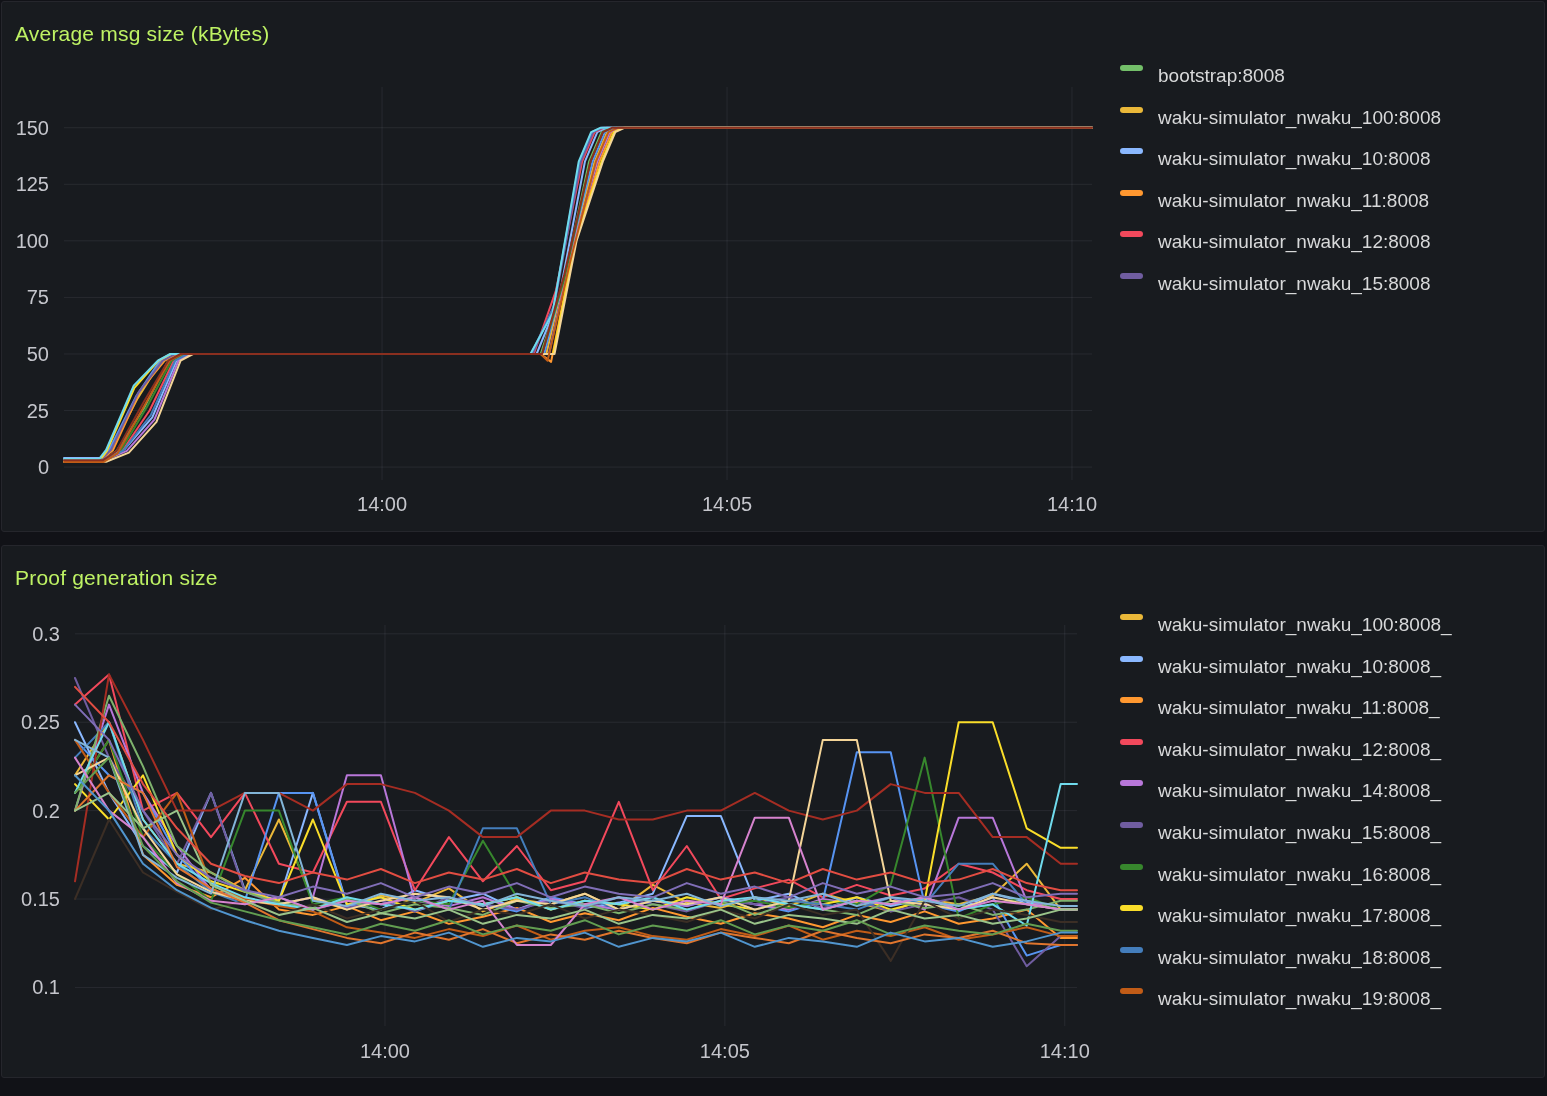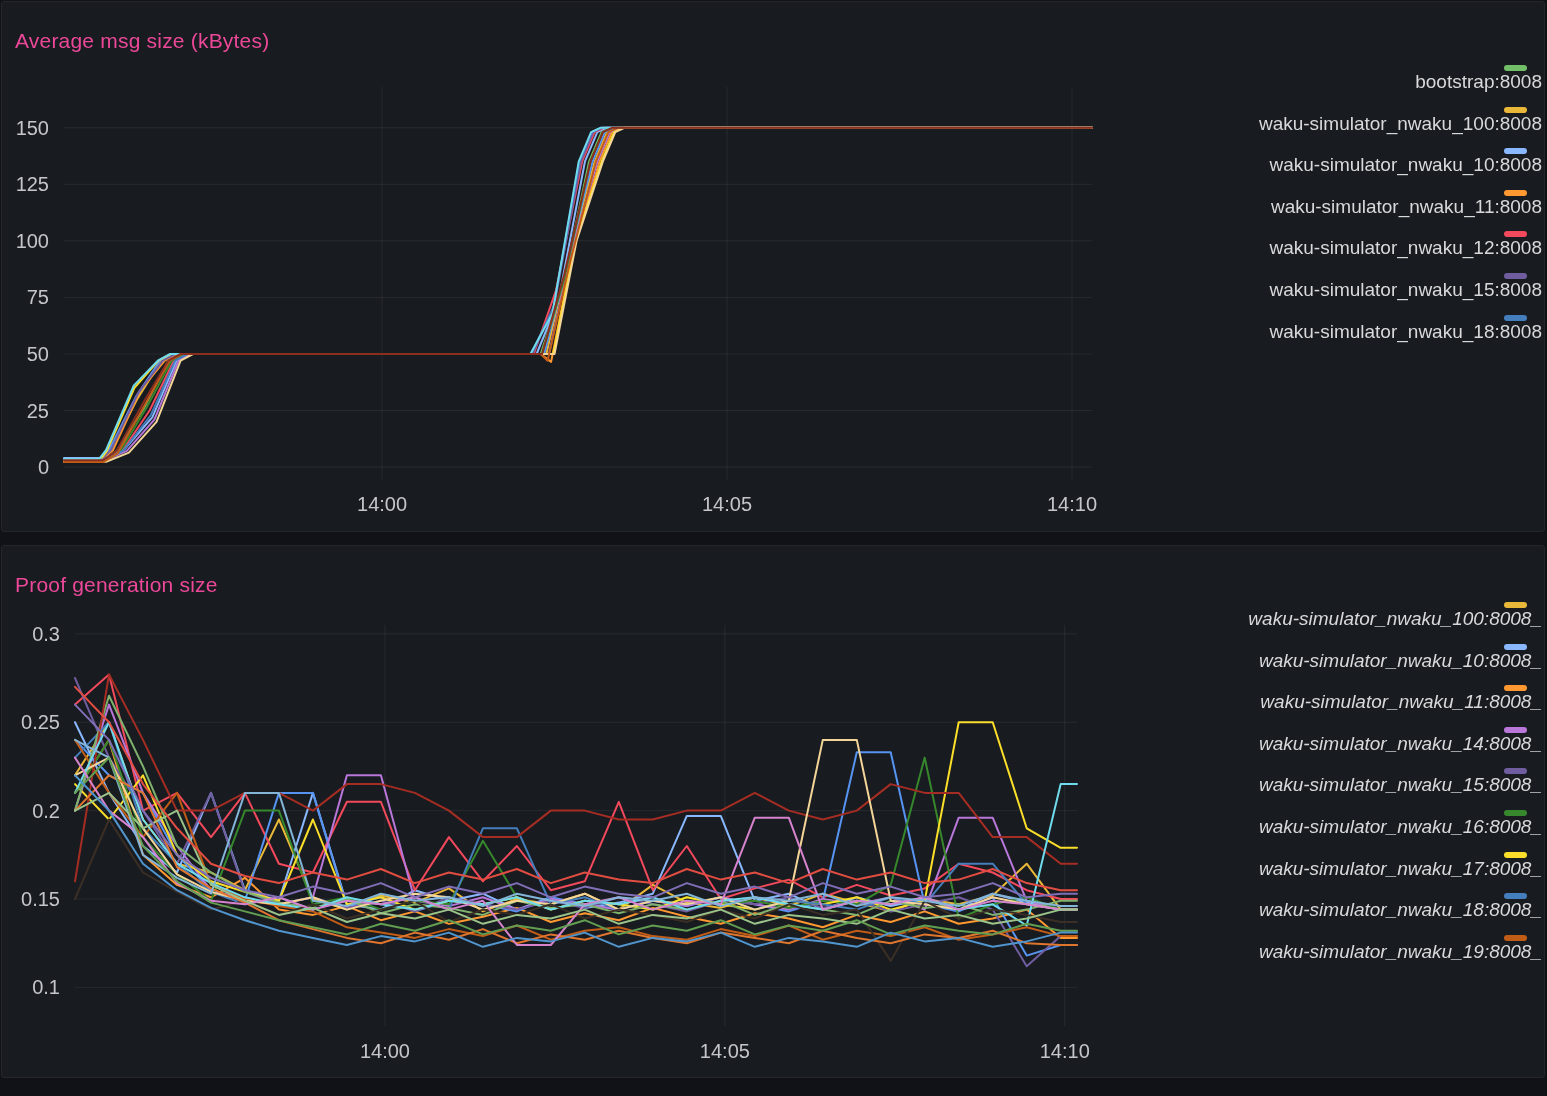--- a/index.html
+++ b/index.html
@@ -1,25 +1,25 @@
 <!DOCTYPE html>
 <html><head>
 <meta charset="utf-8">
 <style>
   html,body{margin:0;padding:0;background:#111217;font-family:"Liberation Sans",sans-serif;}
   body{width:1547px;height:1096px;overflow:hidden;position:relative;}
   .panel{position:absolute;left:1px;width:1544px;background:#181b1f;border:1px solid #25262c;border-radius:3px;box-sizing:border-box;}
   #panel1{top:1px;height:531px;}
   #panel2{top:545px;height:533px;}
-  .panel-title{position:absolute;top:27px;left:13px;font-size:21px;font-weight:500;color:#ec4899;letter-spacing:0.2px;cursor:pointer;}
+  .panel-title{position:absolute;top:20px;left:13px;font-size:21px;font-weight:500;color:#bef264;letter-spacing:0.2px;cursor:pointer;}
   .chart-svg{position:absolute;top:0;left:0;}
   .legend{position:absolute;left:1118px;width:422px;}
   #panel1 .legend{top:63px;}
-  #panel2 .legend{top:56px;font-style:italic;}
-  .legend-item{display:flex;align-items:flex-end;height:41.6px;cursor:pointer;flex-direction:column;}
+  #panel2 .legend{top:68px;}
+  .legend-item{display:flex;align-items:flex-start;height:41.6px;cursor:pointer;}
   .legend-swatch{width:23px;height:6px;border-radius:3px;margin-right:15px;flex:0 0 auto;}
   .legend-label{font-size:19px;color:#d8d9da;white-space:nowrap;}
   .tick-text{fill:#c5c6cc;font-family:"Liberation Sans",sans-serif;}
 </style>
 </head>
 <body>
 
 <div class="panel" id="panel1">
   <svg class="chart-svg" id="chart1" width="1110" height="531">
       <line x1="62" x2="1090" y1="465.0816326530612" y2="465.0816326530612" stroke="rgba(204,204,220,0.09)" stroke-width="1"></line>
@@ -77,24 +77,20 @@
         <span class="legend-label">waku-simulator_nwaku_11:8008</span>
       </div>
       <div class="legend-item">
         <span class="legend-swatch" style="background: rgb(242, 73, 92);"></span>
         <span class="legend-label">waku-simulator_nwaku_12:8008</span>
       </div>
       <div class="legend-item">
         <span class="legend-swatch" style="background: rgb(112, 93, 160);"></span>
         <span class="legend-label">waku-simulator_nwaku_15:8008</span>
       </div>
-      <div class="legend-item">
-        <span class="legend-swatch" style="background: rgb(68, 126, 188);"></span>
-        <span class="legend-label">waku-simulator_nwaku_18:8008</span>
-      </div>
     </div>
 </div>
 
 <div class="panel" id="panel2">
   <svg class="chart-svg" id="chart2" width="1110" height="533">
       <line x1="73" x2="1075" y1="441.4107142857143" y2="441.4107142857143" stroke="rgba(204,204,220,0.09)" stroke-width="1"></line>
       <text x="58" y="448.4107142857143" text-anchor="end" font-size="20" class="tick-text">0.1</text>
       <line x1="73" x2="1075" y1="353.0178571428571" y2="353.0178571428571" stroke="rgba(204,204,220,0.09)" stroke-width="1"></line>
       <text x="58" y="360.0178571428571" text-anchor="end" font-size="20" class="tick-text">0.15</text>
       <line x1="73" x2="1075" y1="264.625" y2="264.625" stroke="rgba(204,204,220,0.09)" stroke-width="1"></line>
@@ -142,20 +138,24 @@
       </div>
       <div class="legend-item">
         <span class="legend-swatch" style="background: rgb(138, 184, 255);"></span>
         <span class="legend-label">waku-simulator_nwaku_10:8008_</span>
       </div>
       <div class="legend-item">
         <span class="legend-swatch" style="background: rgb(255, 152, 48);"></span>
         <span class="legend-label">waku-simulator_nwaku_11:8008_</span>
       </div>
       <div class="legend-item">
+        <span class="legend-swatch" style="background: rgb(242, 73, 92);"></span>
+        <span class="legend-label">waku-simulator_nwaku_12:8008_</span>
+      </div>
+      <div class="legend-item">
         <span class="legend-swatch" style="background: rgb(184, 119, 217);"></span>
         <span class="legend-label">waku-simulator_nwaku_14:8008_</span>
       </div>
       <div class="legend-item">
         <span class="legend-swatch" style="background: rgb(112, 93, 160);"></span>
         <span class="legend-label">waku-simulator_nwaku_15:8008_</span>
       </div>
       <div class="legend-item">
         <span class="legend-swatch" style="background: rgb(55, 135, 45);"></span>
         <span class="legend-label">waku-simulator_nwaku_16:8008_</span>

